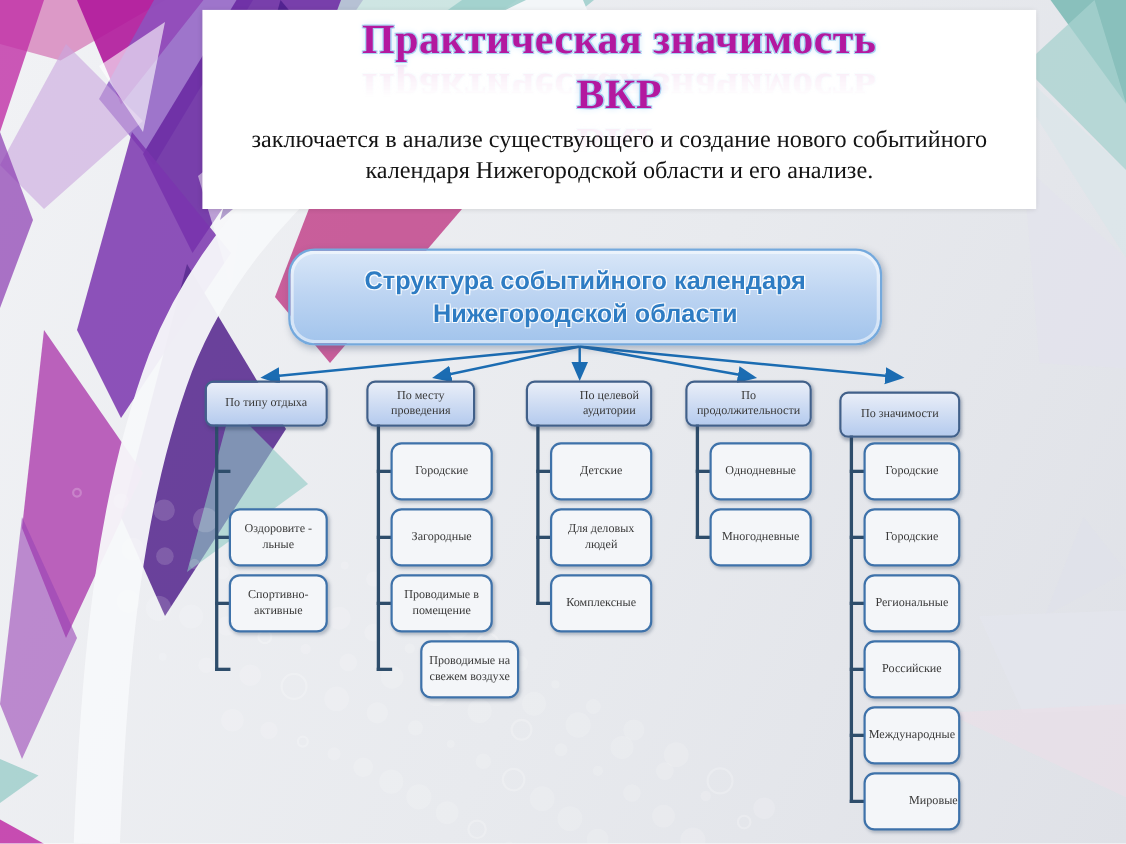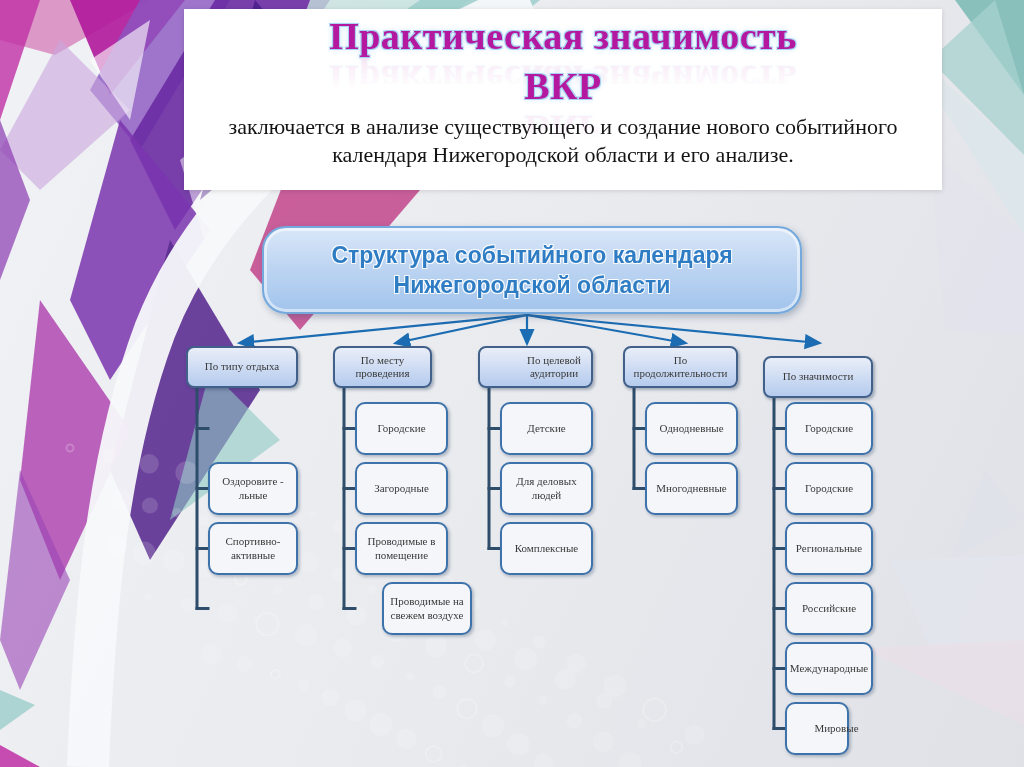--- a/index.html
+++ b/index.html
@@ -233,15 +233,15 @@
       <div class="leaf" style="left: 500px; top: 522px; width: 93px; height: 53px;">Комплексные</div>
       <div class="cat" style="left: 623px; top: 346px; width: 115px; height: 42px;">По продолжительности</div>
       <div class="leaf" style="left: 645px; top: 402px; width: 93px; height: 53px;">Однодневные</div>
       <div class="leaf" style="left: 645px; top: 462px; width: 93px; height: 53px;">Многодневные</div>
       <div class="cat" style="left: 763px; top: 356px; width: 110px; height: 42px;">По значимости</div>
       <div class="leaf" style="left: 785px; top: 402px; width: 88px; height: 53px;">Городские</div>
       <div class="leaf" style="left: 785px; top: 462px; width: 88px; height: 53px;">Городские</div>
       <div class="leaf" style="left: 785px; top: 582px; width: 88px; height: 53px;">Российские</div>
       <div class="leaf" style="left: 785px; top: 522px; width: 88px; height: 53px;">Региональные</div>
       <div class="leaf" style="left: 785px; top: 642px; width: 88px; height: 53px;">Международные</div>
-      <div class="leaf" style="left: 785px; top: 702px; width: 64px; height: 53px; padding-left: 43px;">Мировые</div>
+      <div class="leaf" style="left: 785px; top: 702px; width: 88px; height: 53px; padding-left: 43px;">Мировые</div>
     </div>
 </div>
 
 </body></html>

